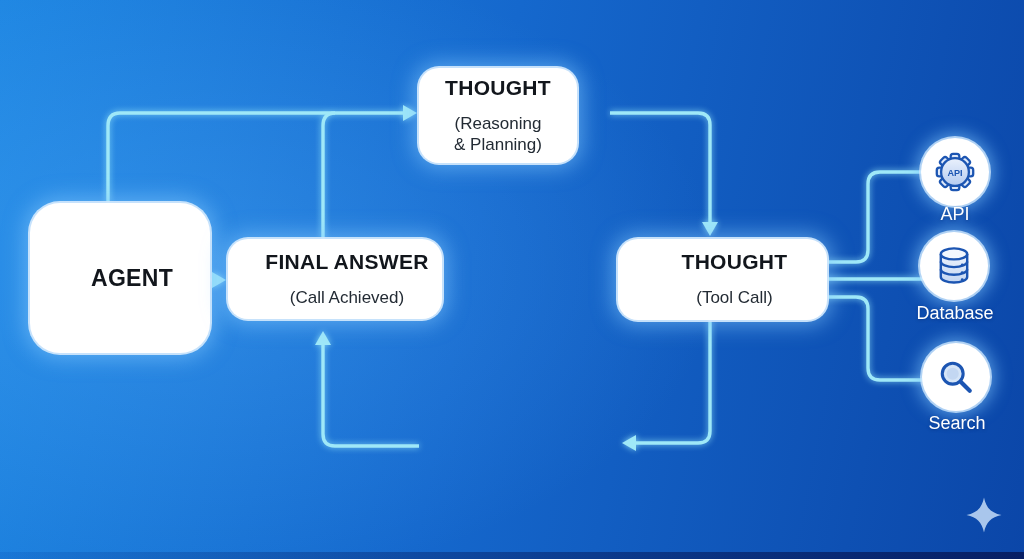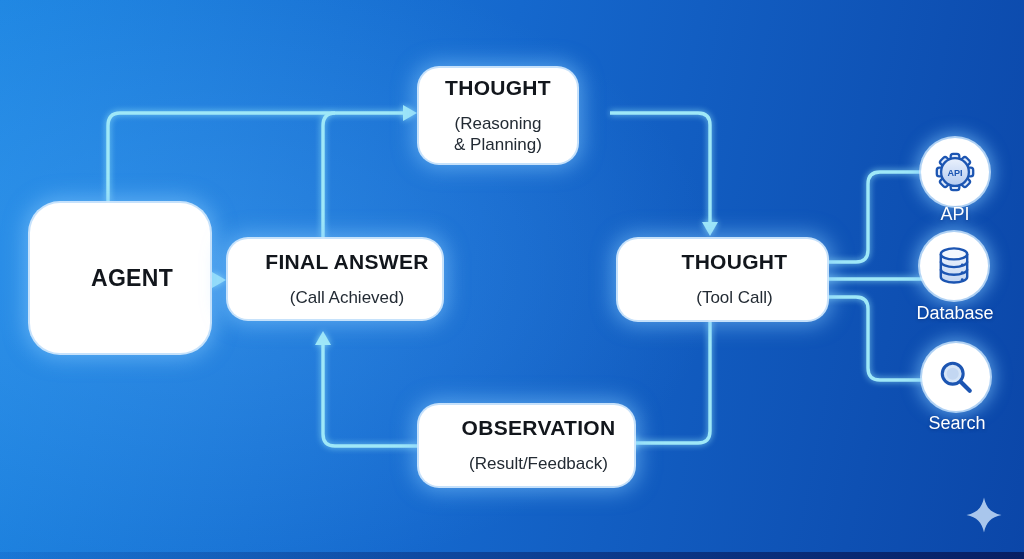--- a/index.html
+++ b/index.html
@@ -102,24 +102,20 @@
   <div class="node node-final-answer">
     <div class="title">FINAL ANSWER</div>
     <div class="subtitle">(Call Achieved)</div>
   </div>
 
   <div class="node node-action">
     <div class="title">THOUGHT</div>
     <div class="subtitle">(Tool Call)</div>
   </div>
 
-  <div class="node node-observation">
-    <div class="title">OBSERVATION</div>
-    <div class="subtitle">(Result/Feedback)</div>
-  </div>
 
   <div class="tool-circle tool-api">
     <svg width="46" height="46" viewBox="-24 -24 48 48" aria-hidden="true">
       <defs>
         <linearGradient id="gearGrad" x1="0" y1="0" x2="0" y2="1">
           <stop offset="0" stop-color="#eaf1fc"></stop>
             <stop offset="1" stop-color="#b5cbf0"></stop>
         </linearGradient>
       </defs>
       <g fill="url(#gearGrad)" stroke="#1c55b2" stroke-width="2.4">

